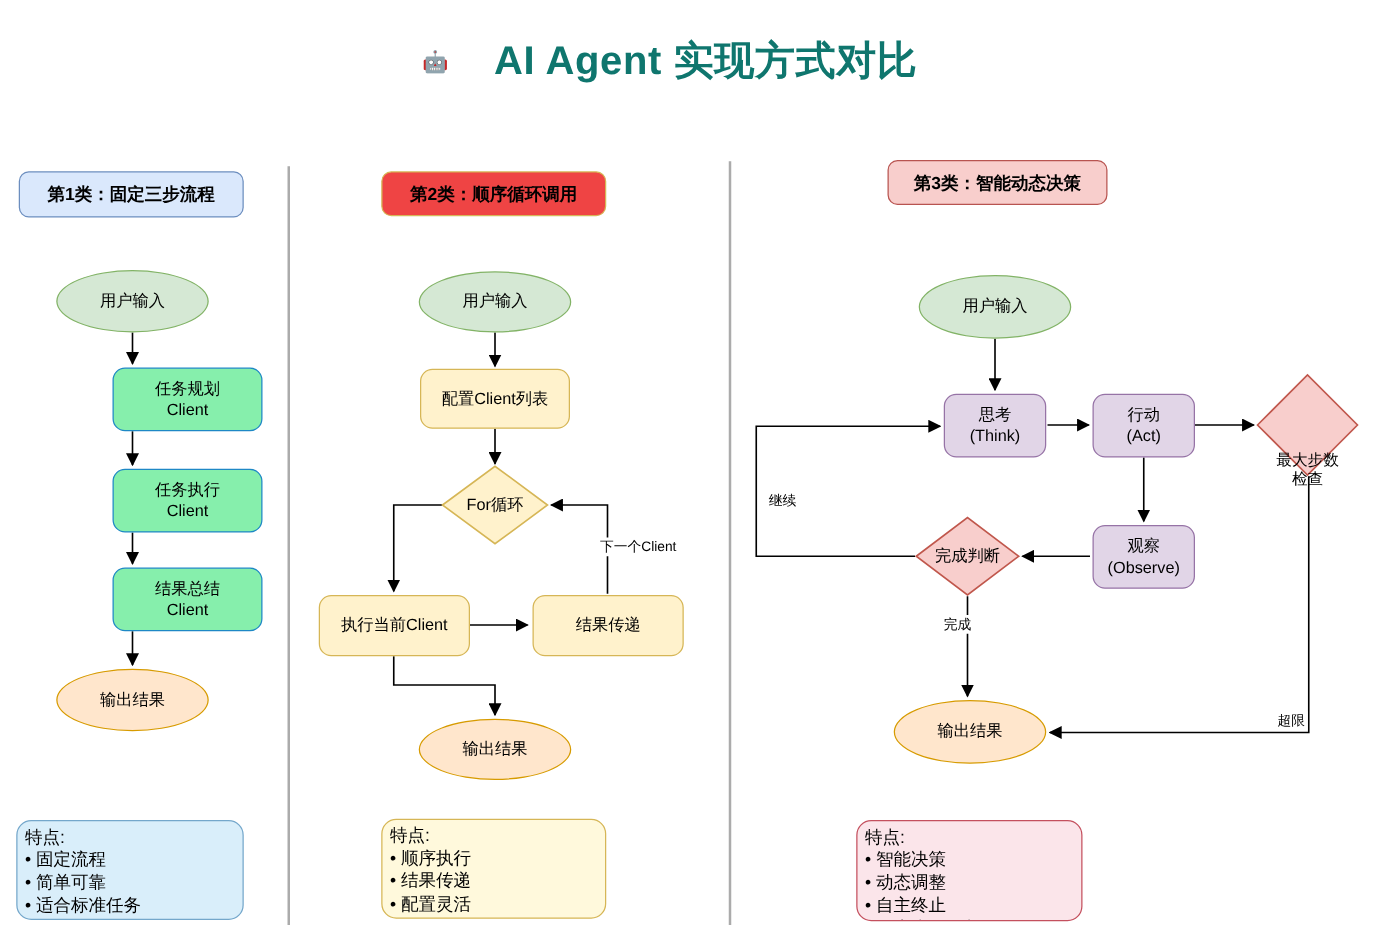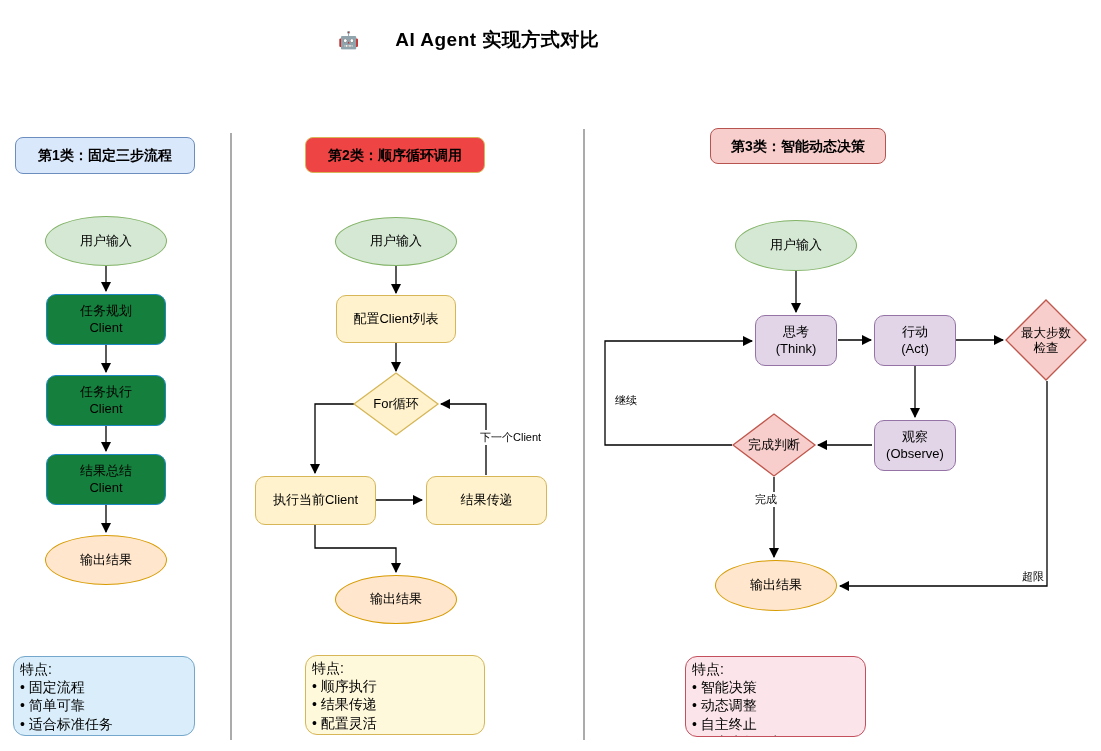--- a/index.html
+++ b/index.html
@@ -1,40 +1,40 @@
 <!DOCTYPE html>
 <html><head>
 <meta charset="utf-8">
 <style>
   html,body{margin:0;padding:0;background:#fff;}
   #canvas{position:relative;width:1101px;height:751px;background:#ffffff;overflow:hidden;
           font-family:"Liberation Sans","DejaVu Sans",sans-serif;color:#000;}
   
   .title-row{position:absolute;left:338px;top:27px;display:flex;align-items:center;gap:36px;z-index:3;}
   .title-emoji{font-size:17px;line-height:1;}
-  .title-text{font-size:19px;font-weight:bold;color:#000000;letter-spacing:.5px;white-space:nowrap;}
+  .title-text{font-size:32px;font-weight:bold;color:#0f766e;letter-spacing:.5px;white-space:nowrap;}
   
   .divider{position:absolute;width:2px;background:#ababab;z-index:1;}
   
   .node{position:absolute;display:flex;align-items:center;justify-content:center;text-align:center;
         font-size:13px;line-height:1.3;white-space:pre-line;z-index:2;box-sizing:border-box;}
   .hdr{font-size:14px;font-weight:bold;border-radius:8px;z-index:2;}
   .hdr.blue  {background:#dae8fc;border:1.6px solid #6c8ebf;}
   .hdr.yellow{background:#ef4444;border:1.6px solid #d6b656;}
   .hdr.red   {background:#f8cecc;border:1.6px solid #b85450;text-align:center;}
   .ellipse{border-radius:50%;}
   .ellipse.green {background:#d5e8d4;border:1.3px solid #82b366;}
   .ellipse.orange{background:#ffe6cc;border:1.3px solid #d79b00;}
   .rect{border-radius:10px;}
-  .rect.blue  {background:#15803d;border:1.4px solid #1e88c5;}
+  .rect.blue  {background:#86efac;border:1.4px solid #1e88c5;margin-left:44px;}
   .rect.yellow{background:#fff2cc;border:1.3px solid #d6b656;}
   .rect.purple{background:#e1d5e7;border:1.3px solid #9673a6;}
   .dtext{position:absolute;display:flex;align-items:center;justify-content:center;text-align:center;
          font-size:13px;line-height:1.2;white-space:pre-line;z-index:2;}
-  .dtext.small{font-size:12.5px;}
+  .dtext.small{font-size:12.5px;margin-top:35px;}
   
   .notes{position:absolute;border-radius:12px;padding:3px 6px;font-size:14px;line-height:1.3;
          z-index:2;box-sizing:border-box;overflow:hidden;}
   .notes.blue  {background:#d9eefa;border:1.4px solid #74a7cb;}
   .notes.yellow{background:#fff9dc;border:1.4px solid #d6b656;}
   .notes.red   {background:#fbe5ea;border:1.4px solid #c4505e;}
   
   .elabel{position:absolute;font-size:11px;background:#fff;padding:0 2px;z-index:3;white-space:nowrap;}
   svg.edges{position:absolute;left:0;top:0;z-index:1;}
 </style>

